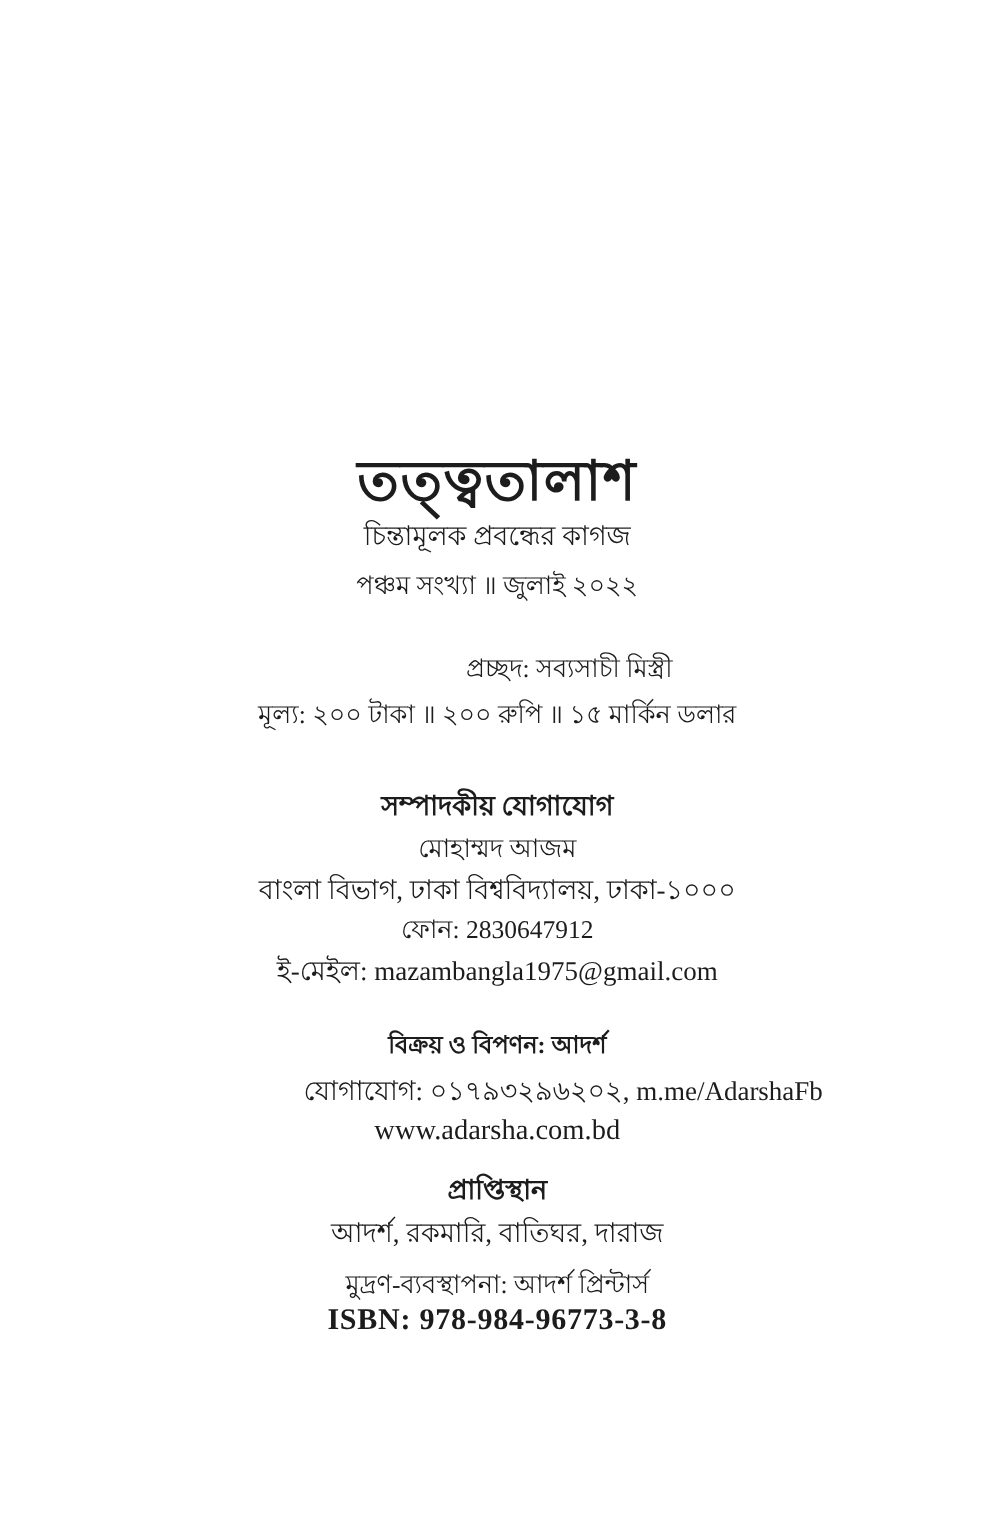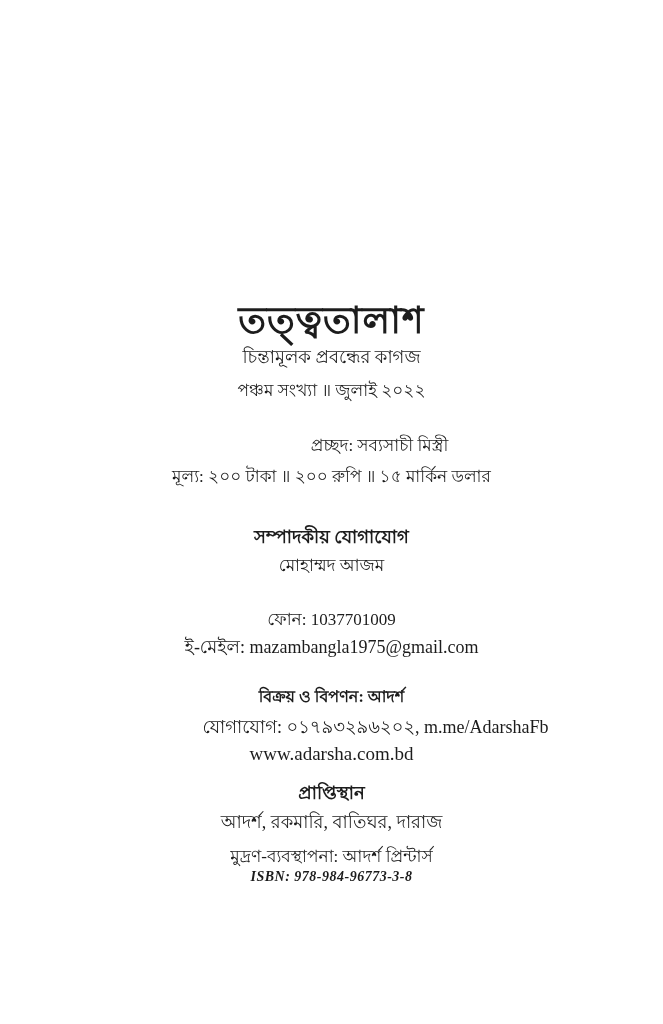--- a/index.html
+++ b/index.html
@@ -42,25 +42,24 @@
   .ed-phone    { top: 606px; font-size: 17px; }
   .ed-email    { top: 633px; font-size: 18px; font-family: "Liberation Serif", serif; }
   .sales-heading { top: 684px; font-size: 16px; font-weight: bold; }
   .sales-contact { top: 713px; font-size: 18px; margin-left: 44px; }
   .sales-website { top: 743px; font-size: 19px; font-family: "Liberation Serif", serif; }
   .avail-heading { top: 779px; font-size: 18px; font-weight: bold; }
   .avail-outlets { top: 808px; font-size: 18px; }
   .print-mgmt  { top: 843px; font-size: 17px; }
   .isbn-line   {
     top: 869px;
-    font-size: 14px;
+    font-size: 20px;
     font-weight: bold;
     letter-spacing: 0.5px;
     font-family: "Liberation Serif", serif;
-    font-style: italic;
   }
 </style>
 </head>
 <body>
 
 <div class="page">
 
   <div class="line masthead-subtitle">চিন্তামূলক প্রবন্ধের কাগজ</div>
 
   <div class="line masthead-title">তত্ত্বতালাশ</div>
@@ -69,22 +68,23 @@
 
 
   <div class="line cover-line">প্রচ্ছদ: সব্যসাচী মিস্ত্রী</div>
 
   <div class="line price-line">মূল্য: ২০০ টাকা ॥ ২০০ রুপি ॥ ১৫ মার্কিন ডলার</div>
 
   <div class="line ed-heading">সম্পাদকীয় যোগাযোগ</div>
 
   <div class="line ed-editor">মোহাম্মদ আজম</div>
 
+  <div class="line ed-address">বাংলা বিভাগ, ঢাকা বিশ্ববিদ্যালয়, ঢাকা-১০০০</div>
 
-  <div class="line ed-phone">ফোন: 1037701009</div>
+  <div class="line ed-phone">ফোন: 2830647912</div>
 
   <div class="line ed-email">ই-মেইল: mazambangla1975@gmail.com</div>
 
   <div class="line sales-heading">বিক্রয় ও বিপণন: আদর্শ</div>
 
   <div class="line sales-contact">যোগাযোগ: ০১৭৯৩২৯৬২০২, m.me/AdarshaFb</div>
 
   <div class="line sales-website">www.adarsha.com.bd</div>
 
   <div class="line avail-heading">প্রাপ্তিস্থান</div>

